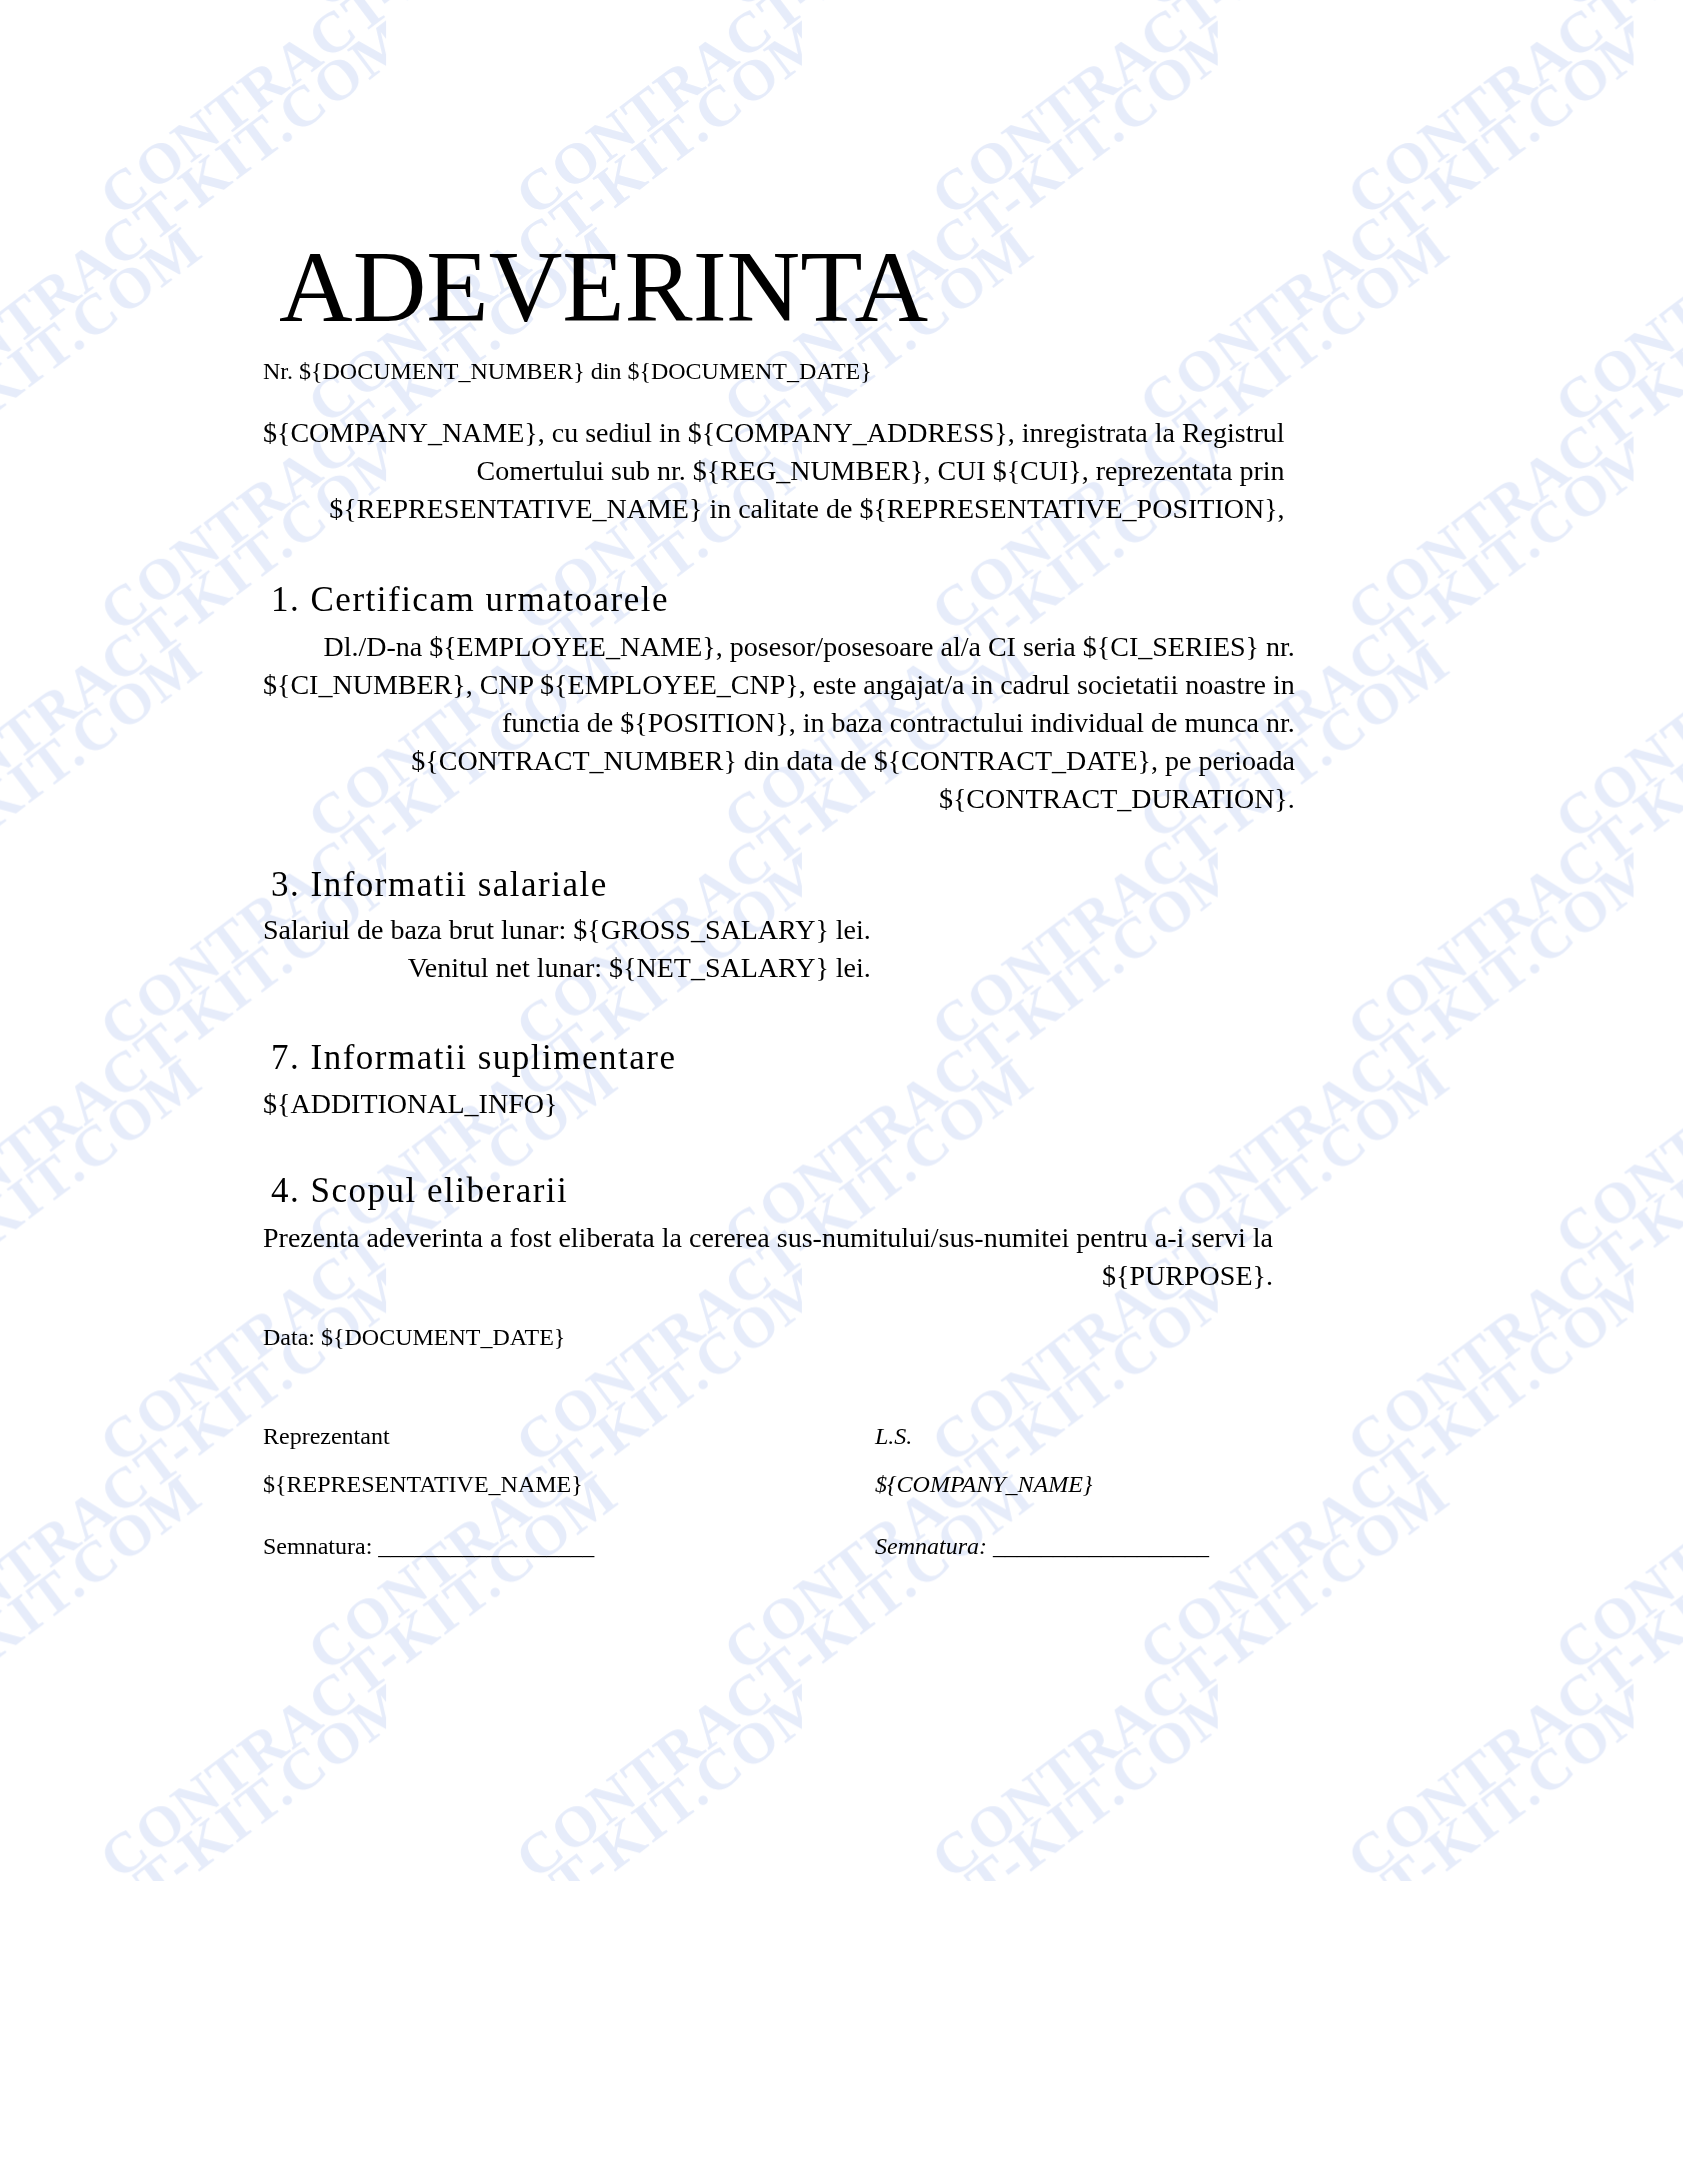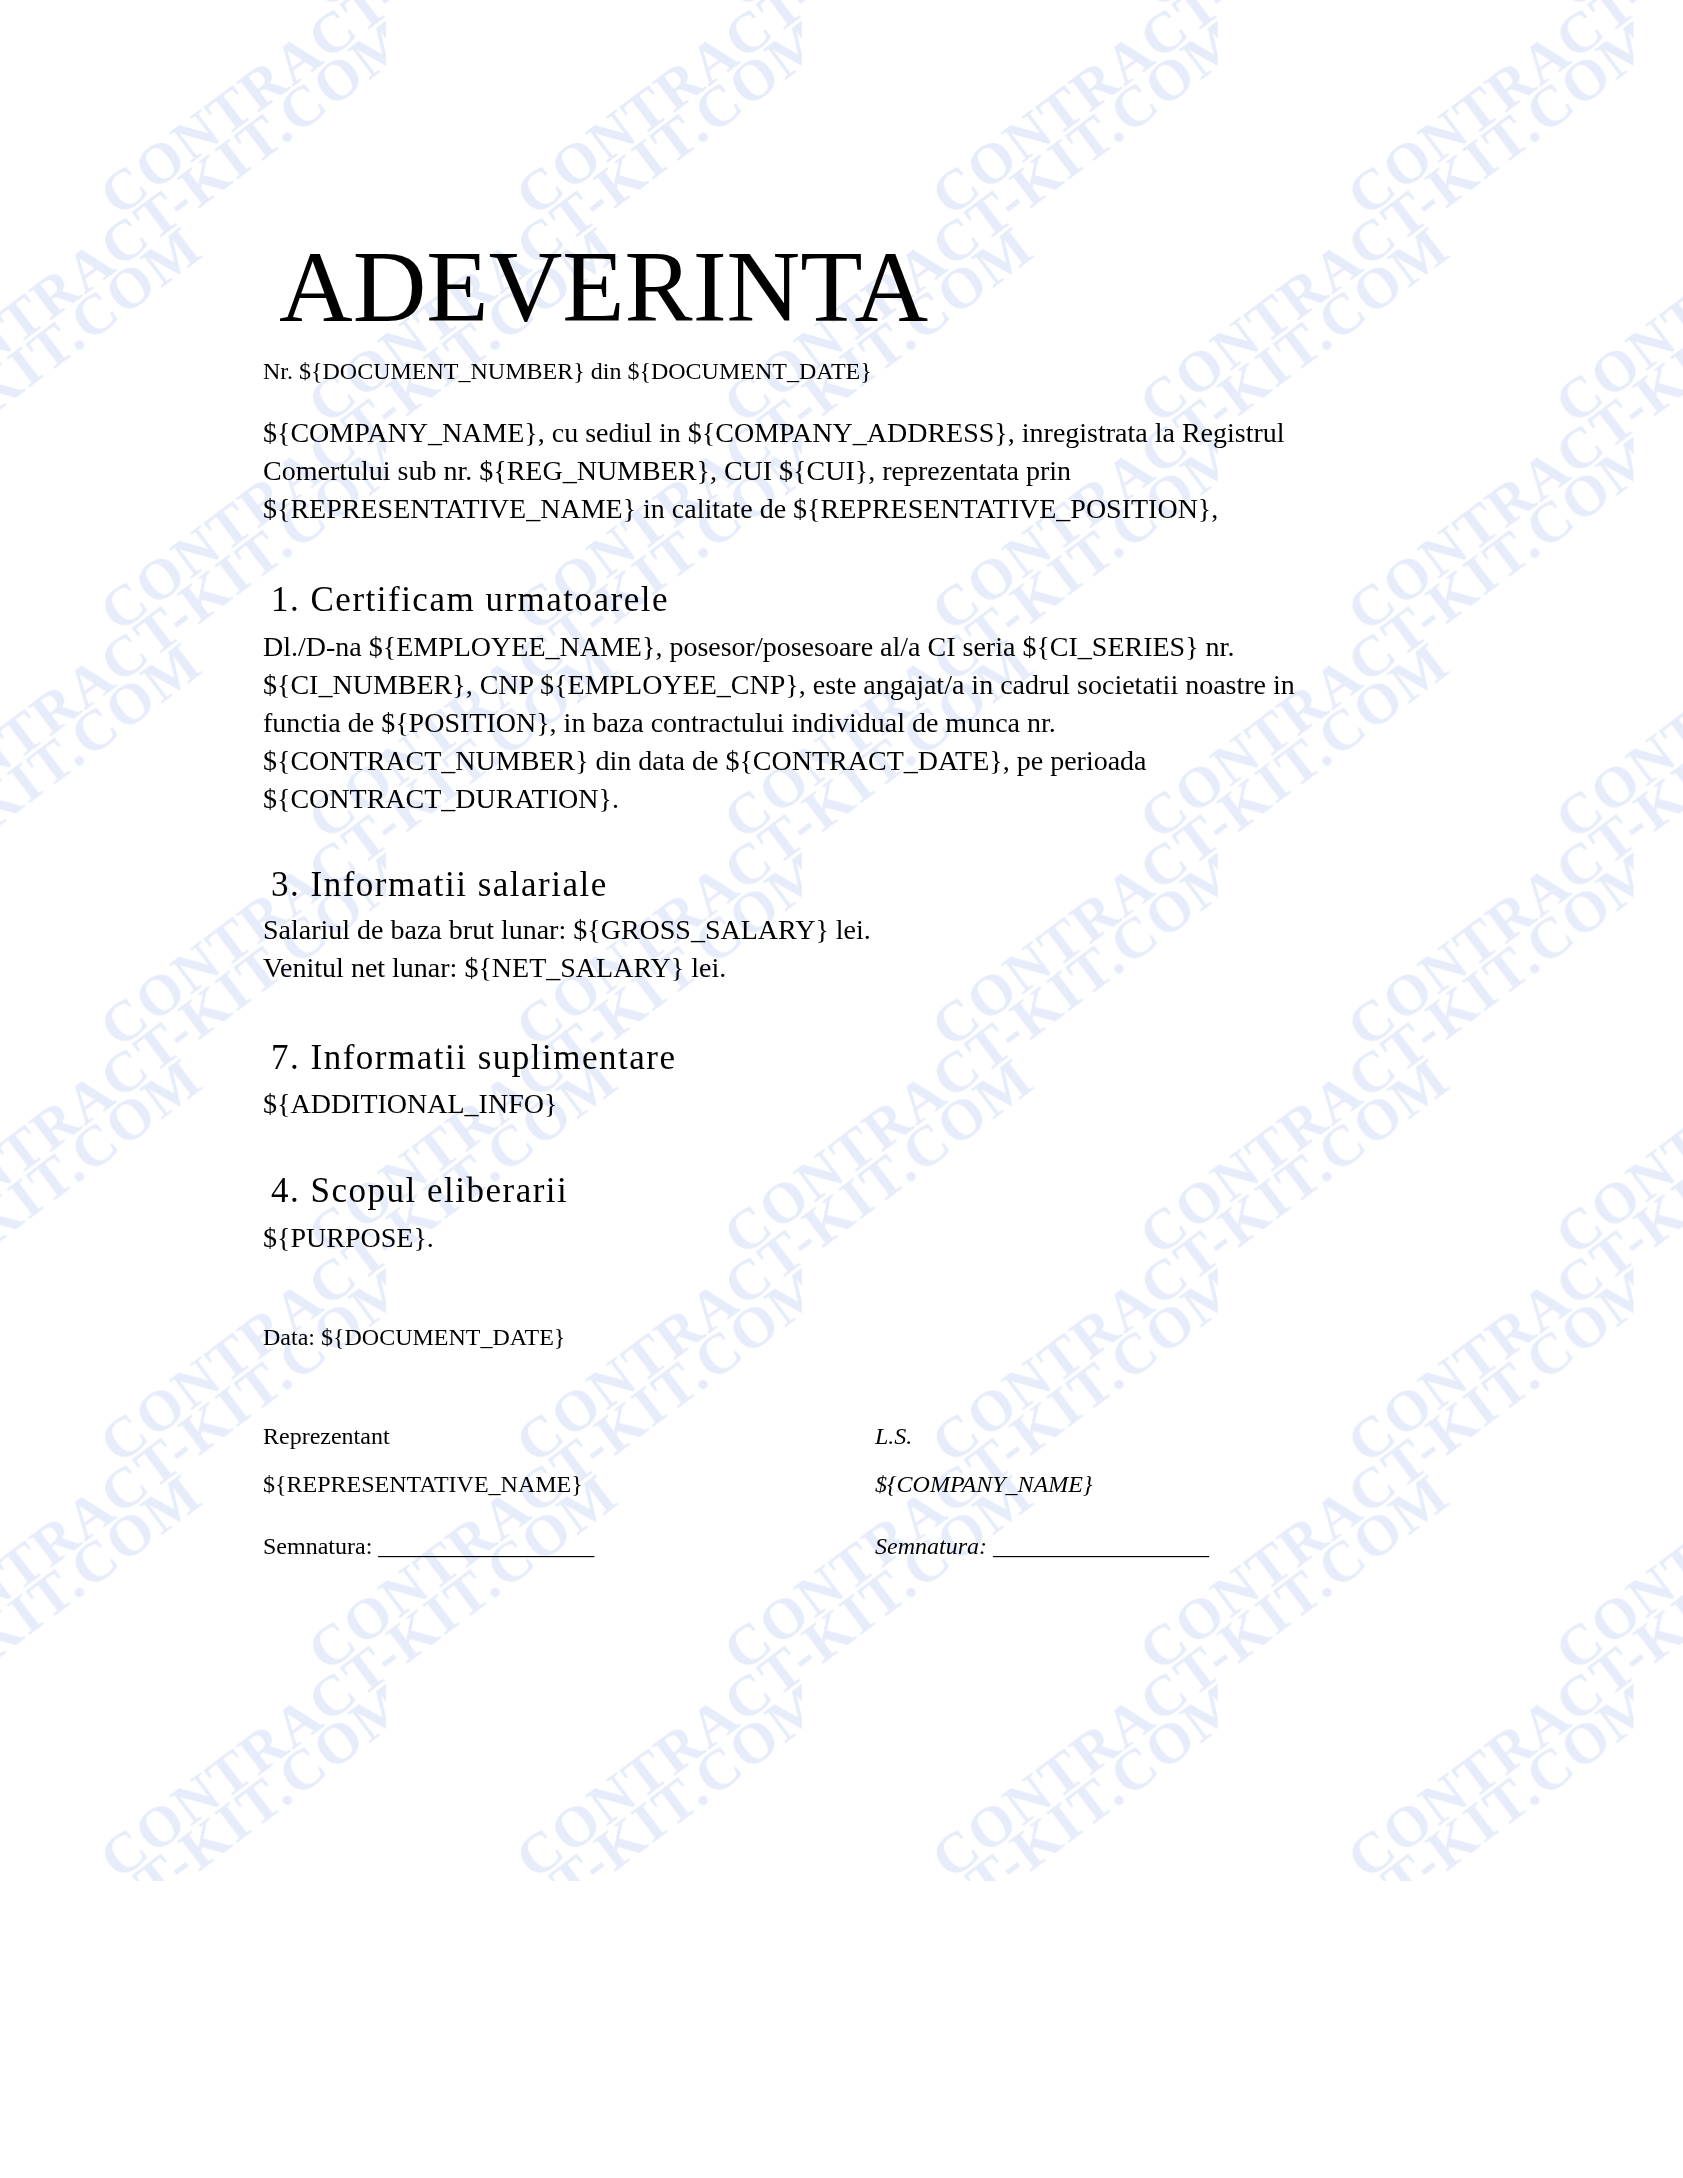--- a/index.html
+++ b/index.html
@@ -4,21 +4,21 @@
 <style>
   html, body { margin: 0; padding: 0; background: #ffffff; }
   body { width: 1683px; height: 2178px; position: relative; overflow: hidden;
          font-family: "Liberation Serif", "DejaVu Serif", serif; color: #000; }
   .watermark { position: absolute; left: 0; top: 0; width: 1683px; height: 2178px; z-index: 0; pointer-events: none; }
   .wm-text { font-family: "Liberation Serif", "DejaVu Serif", serif; font-weight: bold; font-size: 58px; fill: #e6ecfa; letter-spacing: 2px; }
   .page { position: absolute; left: 263px; top: 0; width: 1119px; z-index: 1; }
   .title { position: absolute; left: 0; top: 220px; margin: 16px; font-size: 102px; font-weight: normal; line-height: 1; letter-spacing: 0px; }
   .line { position: absolute; left: 0; font-size: 24px; line-height: 38px; white-space: nowrap; }
   .heading { position: absolute; left: 0; font-size: 35px; font-weight: normal; letter-spacing: 1.5px; line-height: 40px; margin: 8px; white-space: nowrap; }
-  .block { position: absolute; left: 0; font-size: 28px; line-height: 38px; }
+  .block { position: absolute; left: 0; font-size: 28px; line-height: 38px; text-align: right; }
   .block div { white-space: nowrap; }
   .col-right { left: 612px; font-style: italic; }
 </style>
 </head>
 <body>
 
 <svg class="watermark" width="1683" height="2178" xmlns="http://www.w3.org/2000/svg" viewBox="0 0 1700 2200">
   <defs>
     <pattern id="wm-pattern" x="-30" y="-10" width="420" height="420" patternUnits="userSpaceOnUse">
       <text class="wm-text" x="0" y="0" transform="translate(-60,440) rotate(-37)">CONTRACT-KIT.COM</text>
@@ -60,20 +60,21 @@
     <div>Venitul net lunar: ${NET_SALARY} lei.</div>
   </div>
 
   <h2 class="heading" style="top:1030px">7. Informatii suplimentare</h2>
   <div class="block" style="top:1085px">
     <div>${ADDITIONAL_INFO}</div>
   </div>
 
   <h2 class="heading" style="top:1163px">4. Scopul eliberarii</h2>
   <div class="block" style="top:1219px">
+    <div>Prezenta adeverinta a fost eliberata la cererea sus-numitului/sus-numitei pentru a-i servi la</div>
     <div>${PURPOSE}.</div>
   </div>
 
   <div class="line" style="top:1318px">Data: ${DOCUMENT_DATE}</div>
 
   <div class="line" style="top:1417px">Reprezentant</div>
   <div class="line col-right" style="top:1417px">L.S.</div>
 
   <div class="line" style="top:1465px">${REPRESENTATIVE_NAME}</div>
   <div class="line col-right" style="top:1465px">${COMPANY_NAME}</div>

